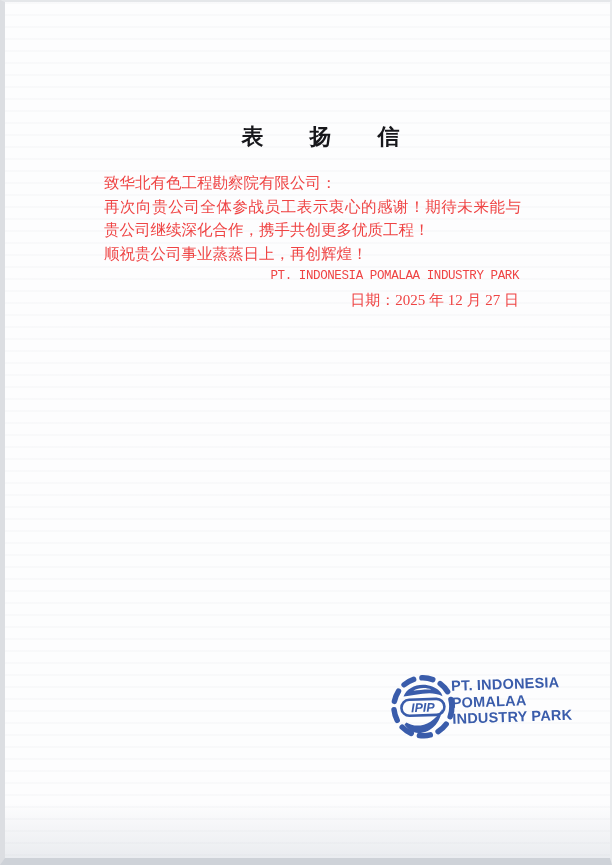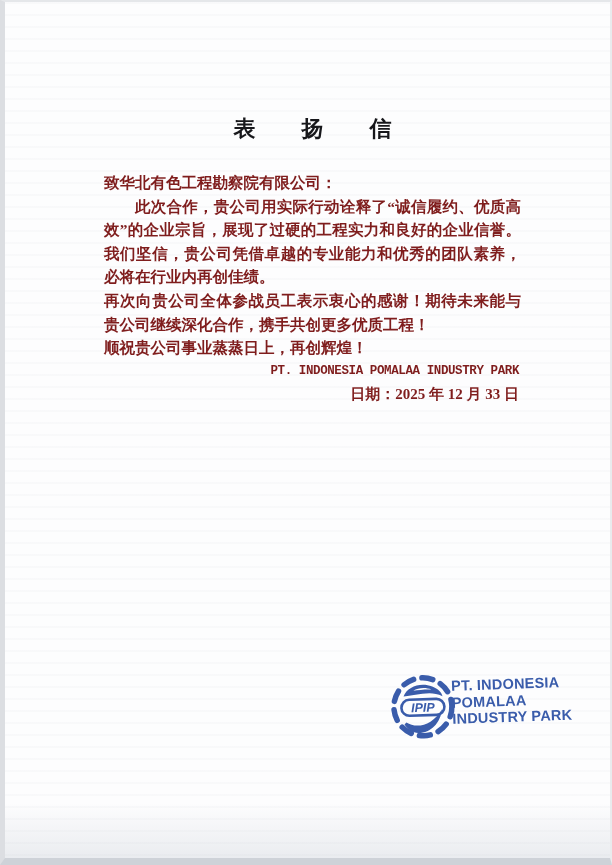--- a/index.html
+++ b/index.html
@@ -36,37 +36,37 @@
     left: 0; right: 0; bottom: 0;
     height: 55px;
     background: linear-gradient(180deg, rgba(0,0,0,0), rgba(185,192,202,0.28));
     pointer-events: none;
   }
   .letter-title {
     position: absolute;
     top: 112px;
     left: 99px;
     width: 417px;
-    margin: 0;
+    margin: 8px;
     text-align: center;
     font-size: 22px;
     font-weight: 700;
     letter-spacing: 12px;
     text-indent: 12px; 
     color: #17171b;
   }
   .letter-body {
     position: absolute;
     left: 99px;
     top: 169px;
     width: 417px;
     font-size: 15.5px;
     line-height: 23.6px;
-    font-weight: 700;
-    color: #7f1d1d;
+    font-weight: 400;
+    color: #ef4444;
     text-align: justify;
   }
   .letter-body p { margin: 0; }
   .indent { text-indent: 31px; }
   .signature-line {
     text-align: right;
     font-family: "Liberation Mono", "DejaVu Sans Mono", monospace;
     font-size: 12.5px;
     letter-spacing: -0.4px;
     padding-right: 2px;
@@ -109,25 +109,24 @@
 </style>
 </head>
 <body>
 
 <div class="page">
 
   <h1 class="letter-title">表　扬　信</h1>
 
   <div class="letter-body">
     <p>致华北有色工程勘察院有限公司：</p>
-    <p class="indent">此次合作，贵公司用实际行动诠释了“诚信履约、优质高效”的企业宗旨，展现了过硬的工程实力和良好的企业信誉。我们坚信，贵公司凭借卓越的专业能力和优秀的团队素养，必将在行业内再创佳绩。</p>
     <p>再次向贵公司全体参战员工表示衷心的感谢！期待未来能与贵公司继续深化合作，携手共创更多优质工程！</p>
     <p>顺祝贵公司事业蒸蒸日上，再创辉煌！</p>
     <p class="signature-line">PT. INDONESIA POMALAA INDUSTRY PARK</p>
-    <p class="date-line">日期：2025 年 12 月 33 日</p>
+    <p class="date-line">日期：2025 年 12 月 27 日</p>
   </div>
 
   <div class="stamp">
     <svg class="stamp-badge" viewBox="0 0 72 72">
 
       <circle cx="35" cy="35" r="29" fill="none" stroke="#2a4fa4" stroke-width="5.5" stroke-dasharray="11 8.5" stroke-linecap="round"></circle>
 
       <path fill="#2a4fa4" d="M16,24 C20,14 34,10 45,15 C51,17.5 54,21 55,25
                C48,21.5 42,21 35,22 C28,23 21,23.5 16,24 Z"></path>
       <path fill="#fdfdfe" d="M26,18.5 C31,15.5 39,15.5 44,18 C39,17.5 31,18 26,18.5 Z"></path>

